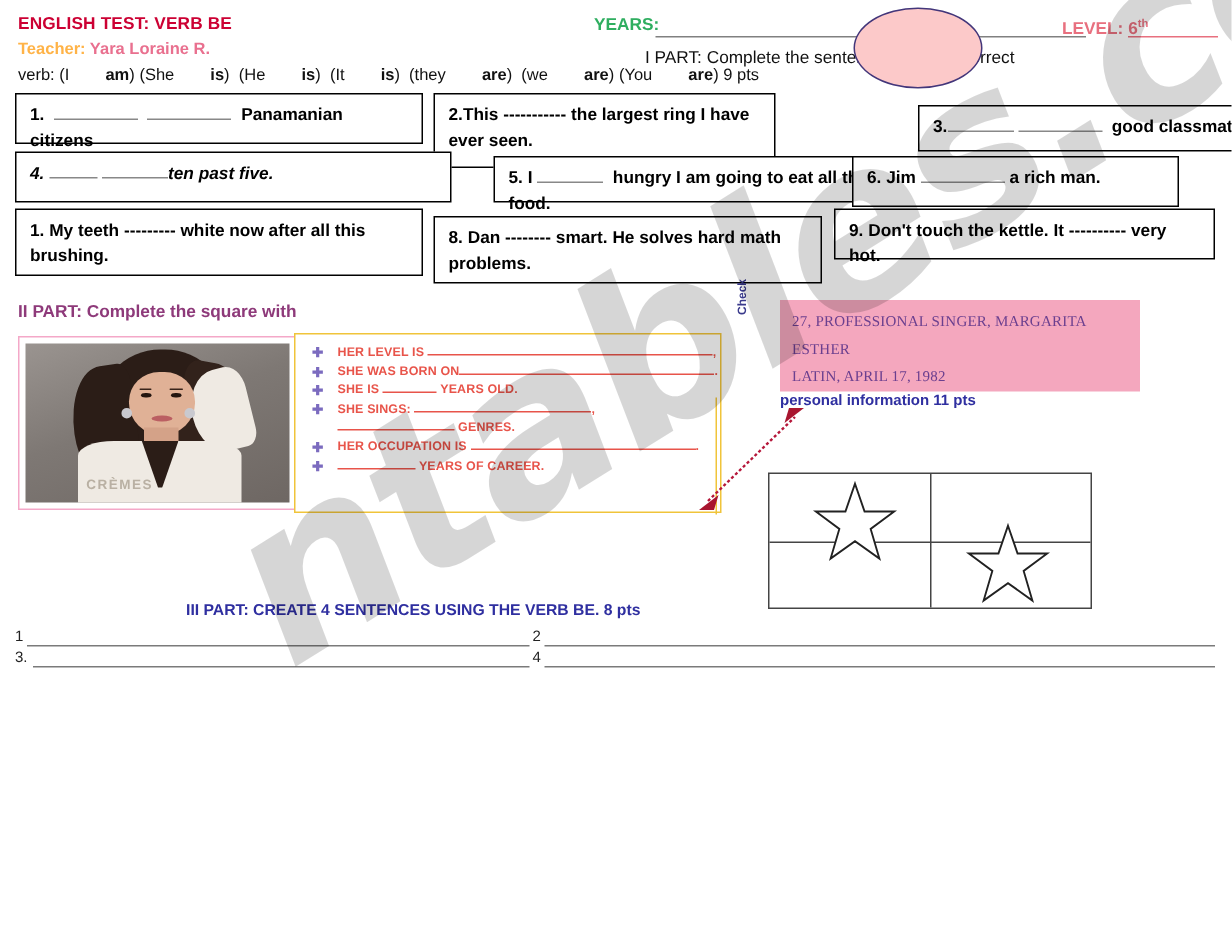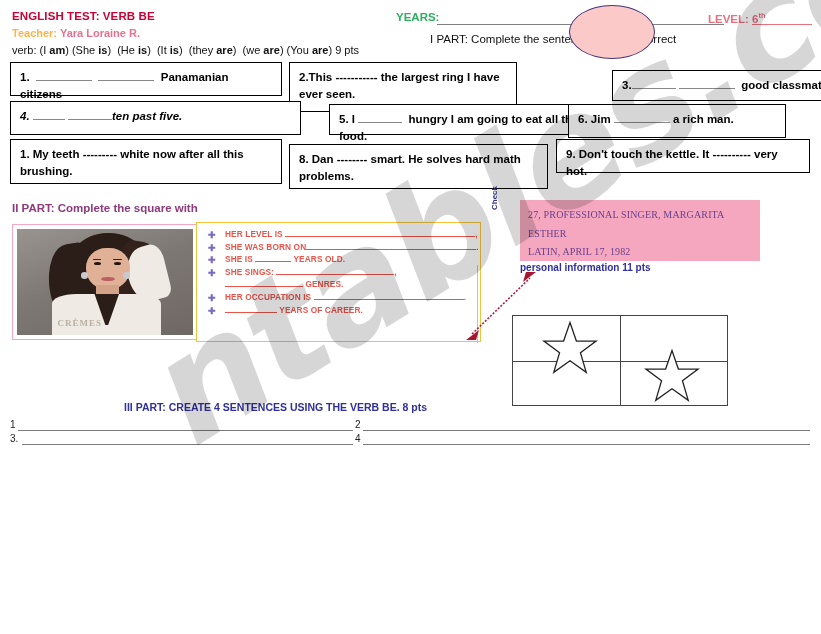--- a/index.html
+++ b/index.html
@@ -65,21 +65,21 @@
   }
   .hdr-teacher .t-lbl { color: #ffb347; }
   .hdr-teacher .t-name { color: #e9708f; }
   .hdr-verbline {
     position: absolute;
     left: 12px; top: 44px;
     font-size: 11px;
     color: #111;
     white-space: nowrap;
   }
-  .hdr-verbline b { font-weight: bold; }
+  .hdr-verbline b { font-weight: bold; margin-left: 21px; }
 
   .hdr-name {
     position: absolute;
     left: 396px; top: 11px;
     font-size: 11.5px;
     font-weight: bold;
     color: #2fae60;
   }
   .hdr-name-rule {
     position: absolute;
@@ -225,21 +225,21 @@
     position:absolute; left:44%; top:61%; width:14%; height:30%;
     background:#2b1d17; clip-path: polygon(50% 0, 100% 0, 55% 100%, 45% 100%, 0 0);
   }
   #photo .arm {
     position:absolute; left:63%; top:16%; width:22%; height:52%;
     background:#efeae3; border-radius:52% 30% 20% 48%;
     transform: rotate(-14deg);
   }
   #photo .jacket-txt {
     position:absolute; left:23%; top:84%;
-    font-family: Liberation Serif, serif;
+    font-family: Liberation Sans, sans-serif;
     font-weight:bold; font-size:9px; letter-spacing:1px;
     color:#b9b0a3;
   }
   #photo .earring-l, #photo .earring-r {
     position:absolute; top:41%; width:4%; height:6%;
     background:#c9c9cf; border-radius:50%;
   }
   #photo .earring-l { left:36.5%; }
   #photo .earring-r { left:60%; }
 

